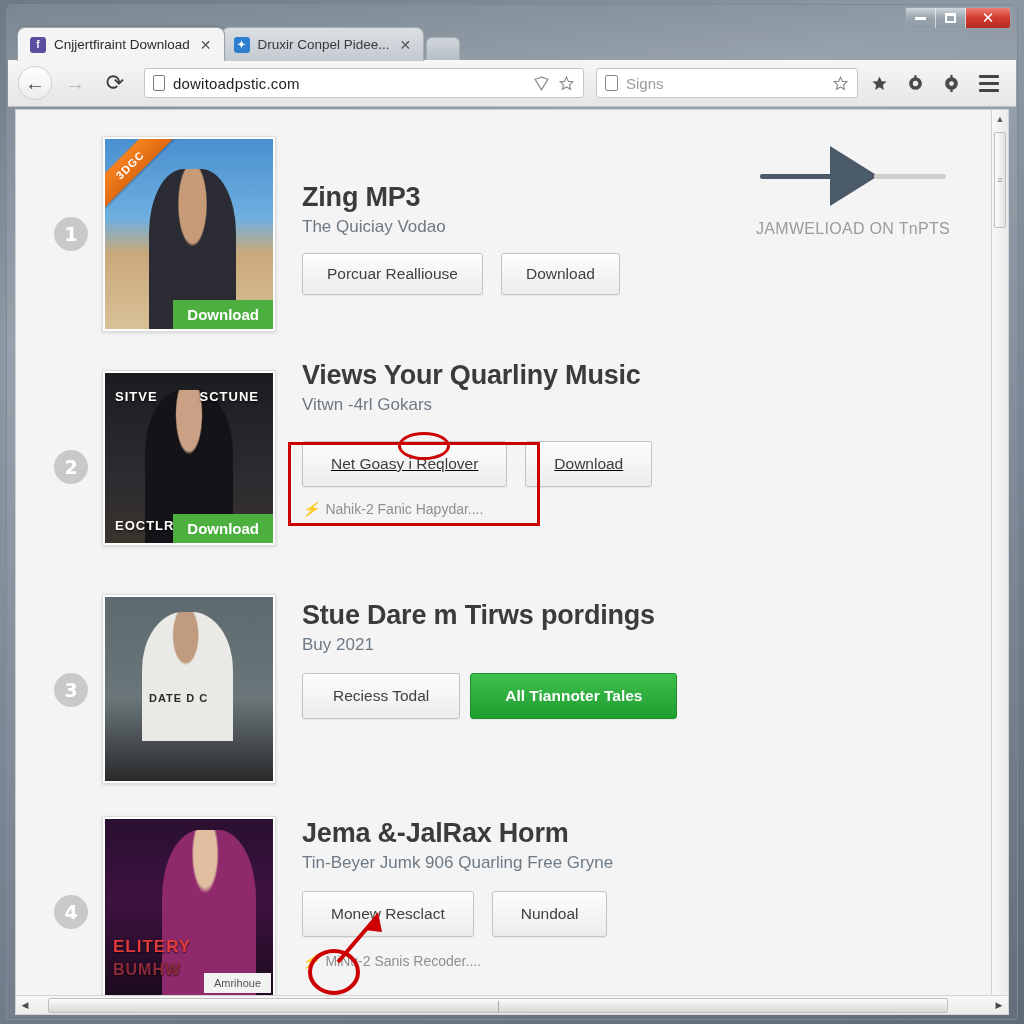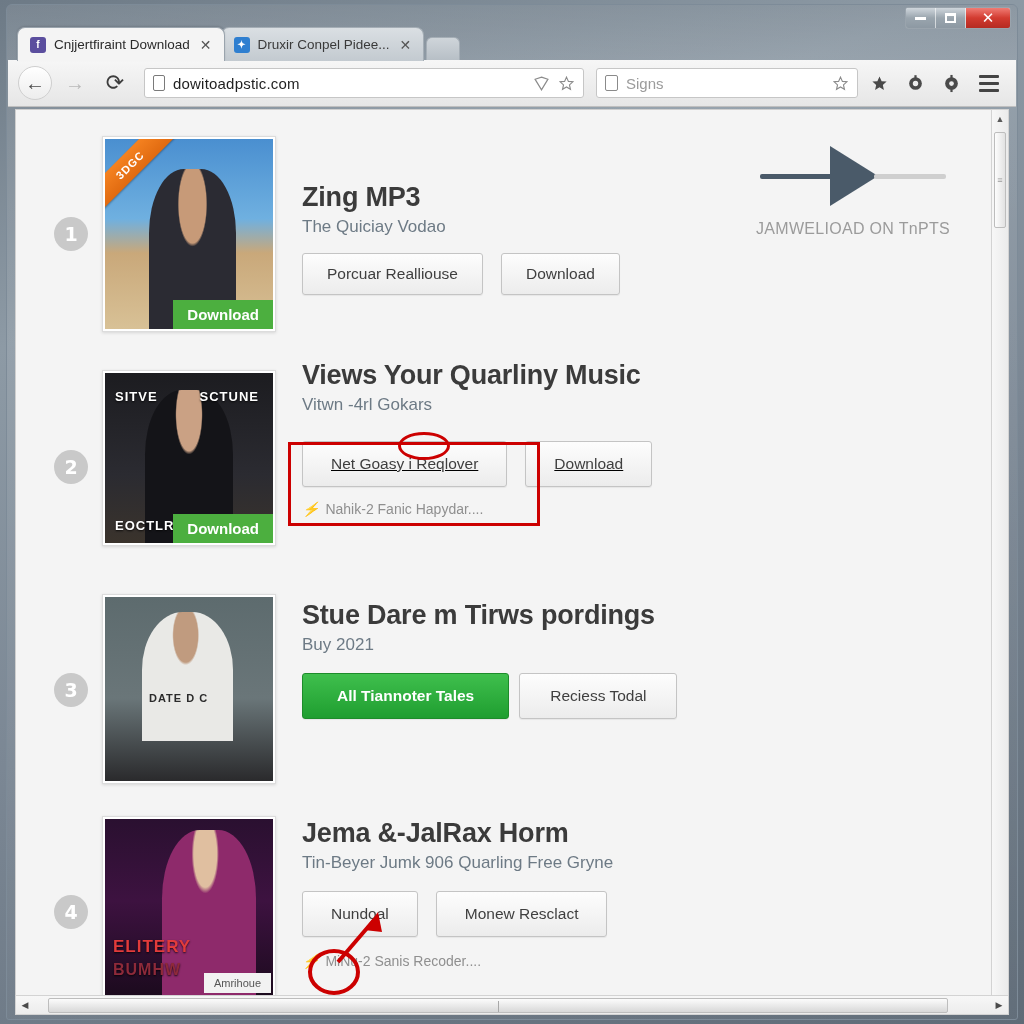--- a/index.html
+++ b/index.html
@@ -338,42 +338,42 @@
         <div class="thumb" style="top:14px; height:190px;">
           <div class="thumbinner">
             <div class="ph3"></div>
             <div class="ovl" style="left:44px; top:95px; font-size:11px; color:#2b2b2b; text-shadow:none;">DATE D C</div>
           </div>
         </div>
         <div class="rowtext" style="top:20px;">
           <div class="rtitle">Stue Dare m Tirws pordings</div>
           <div class="rsub">Buy 2021</div>
           <div class="btnrow" style="margin-top:18px; gap:10px;">
+            <div class="btn" style="padding:13px 30px;">Reciess Todal</div>
             <div class="btn green" style="padding:13px 34px;">All Tiannoter Tales</div>
-            <div class="btn" style="padding:13px 30px;">Reciess Todal</div>
           </div>
         </div>
       </div>
 
       <div class="row" style="top:692px;">
         <div class="numbadge" style="top:93px;">4</div>
         <div class="thumb" style="top:14px; height:188px;">
           <div class="thumbinner">
             <div class="ph4"></div>
             <div class="ovl" style="left:8px; bottom:44px; color:#e23b3b; font-size:17px;">ELITERY</div>
             <div class="ovl" style="left:8px; bottom:22px; color:#8e2a3a; font-size:16px;">BUMHW</div>
             <div class="whitebadge">Amrihoue</div>
           </div>
         </div>
         <div class="rowtext" style="top:16px;">
           <div class="rtitle">Jema &amp;-JalRax Horm</div>
           <div class="rsub">Tin-Beyer Jumk 906 Quarling Free Gryne</div>
           <div class="btnrow" style="margin-top:18px;">
+            <div class="btn" style="padding:13px 28px;">Monew Resclact</div>
             <div class="btn" style="padding:13px 28px;">Nundoal</div>
-            <div class="btn" style="padding:13px 28px;">Monew Resclact</div>
           </div>
           <div class="caption" style="margin-top:16px;">
             <span class="capicon">⚡</span>
             <span>MiNu-2 Sanis Recoder....</span>
           </div>
         </div>
       </div>
 
       <div class="annot-box" style="left:272px; top:332px; width:252px; height:84px;"></div>
       <div class="annot-circle" style="left:382px; top:322px; width:52px; height:28px;"></div>

